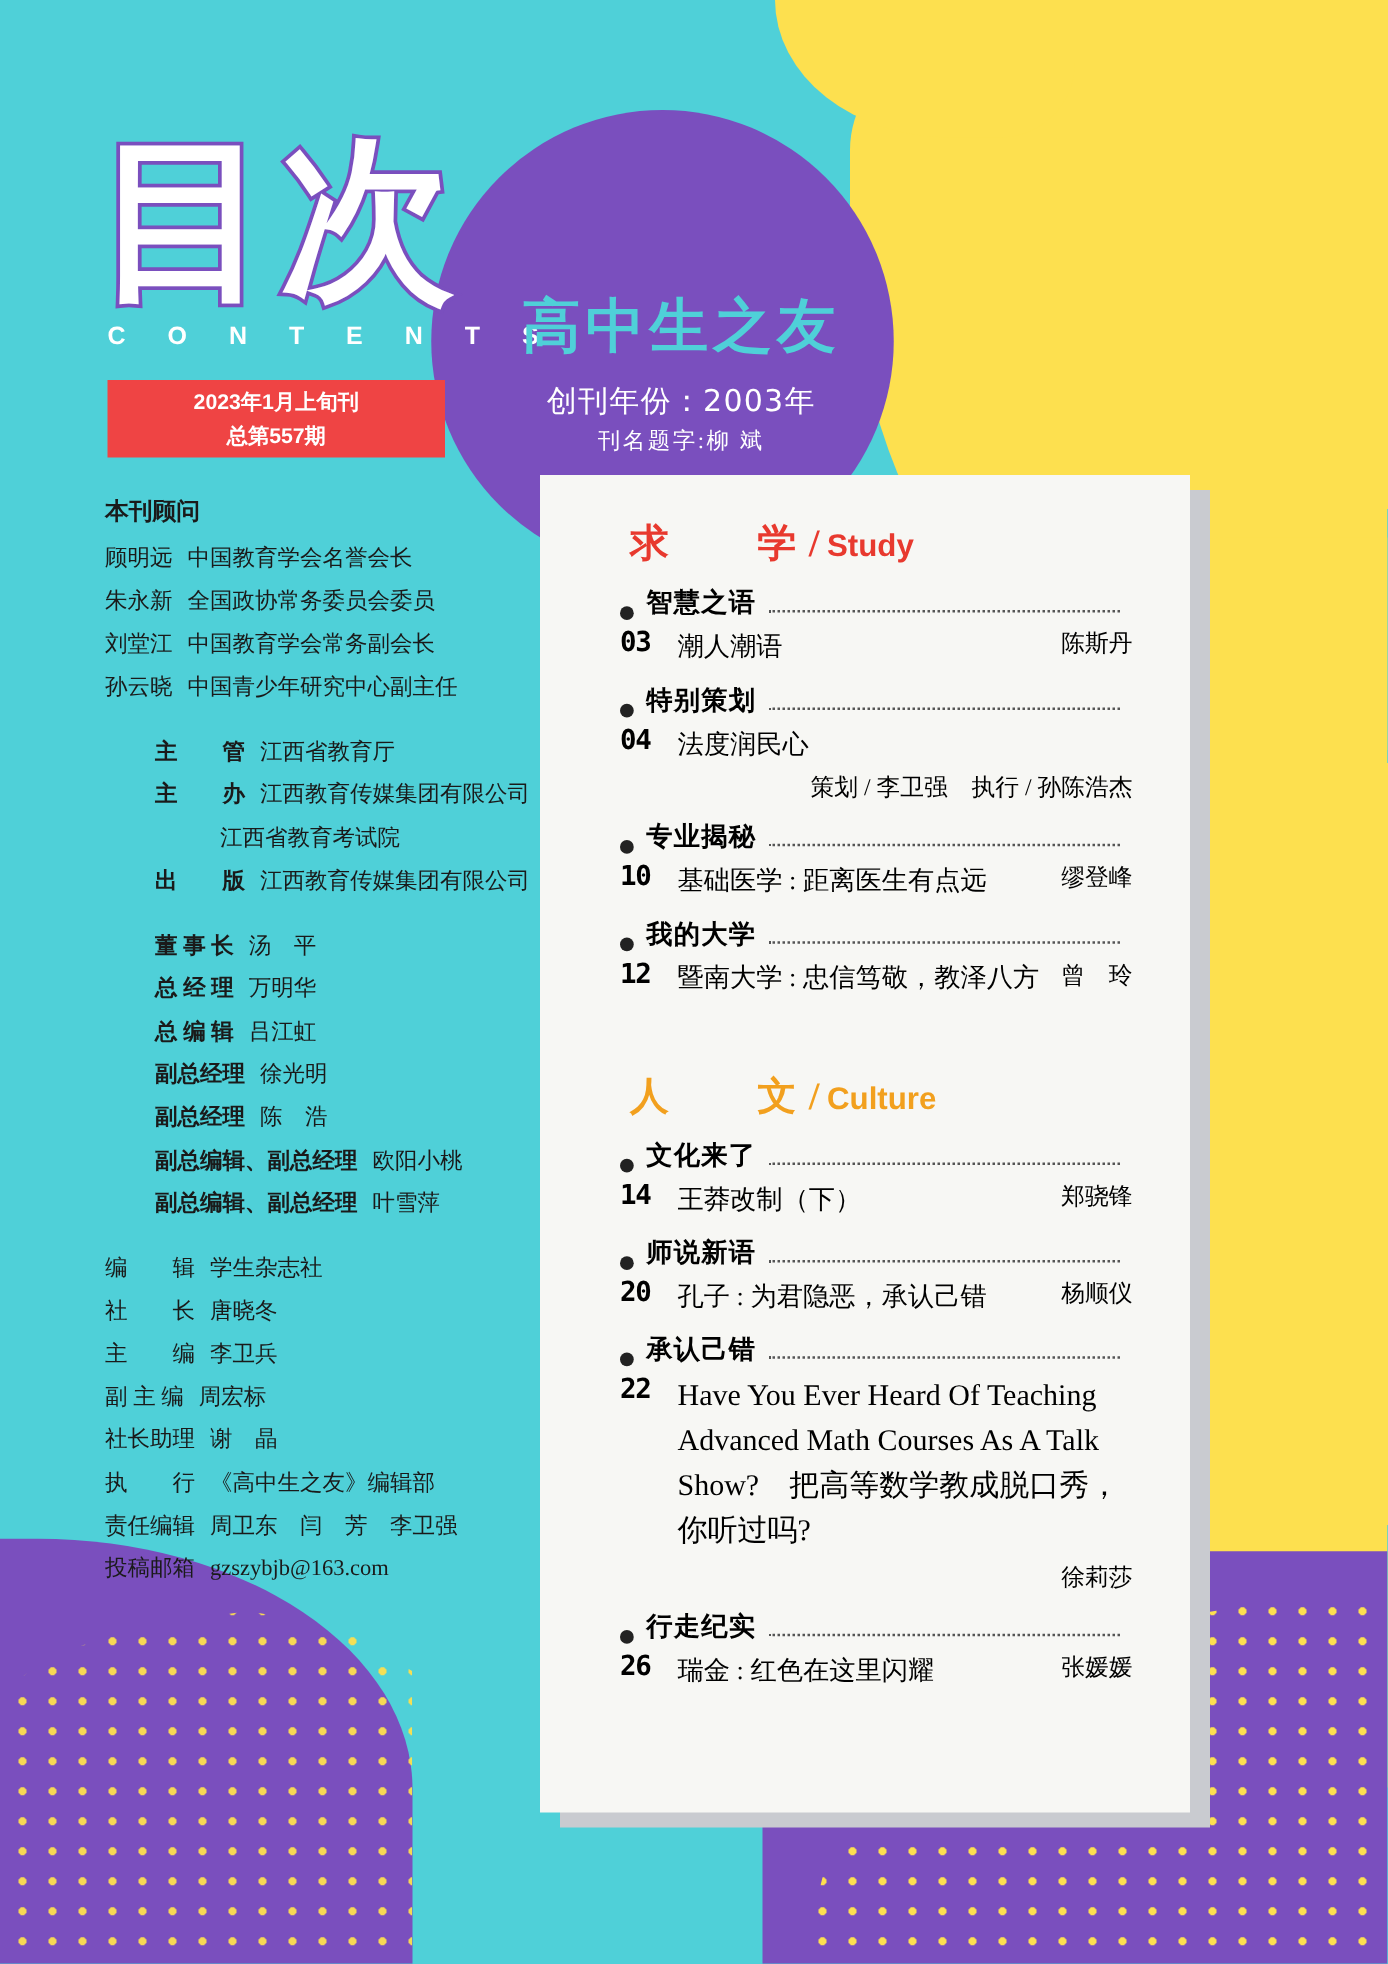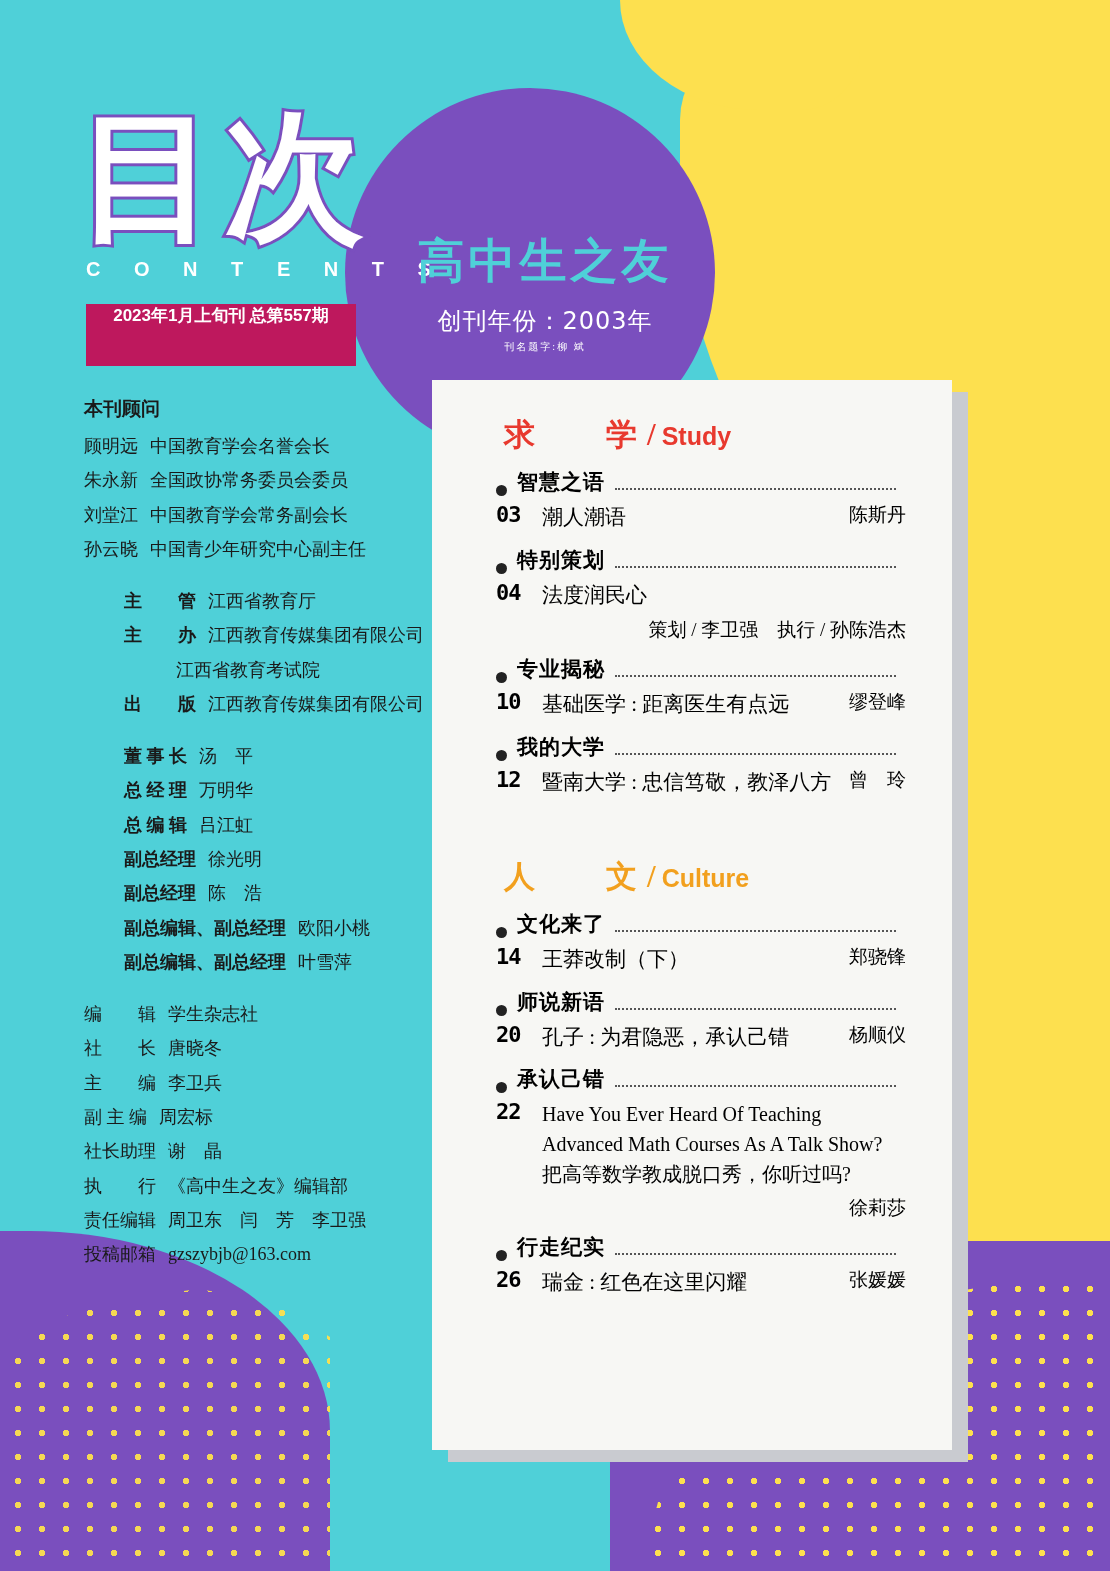--- a/index.html
+++ b/index.html
@@ -62,36 +62,36 @@
     -webkit-text-stroke:6px #7a4fbe;
     paint-order:stroke fill;
     line-height:1.1;
   }
   .contents-word{
     position:absolute;left:86px;top:258px;color:#fff;font-size:20px;
     letter-spacing:14px;font-family:"Liberation Sans", sans-serif;font-weight:bold;
   }
   .issue-box{
     position:absolute;left:86px;top:304px;width:270px;height:62px;
-    background:#be185d;color:#fff;text-align:center;
+    background:#ef4444;color:#fff;text-align:center;
     font-family:"Liberation Sans", sans-serif;font-weight:bold;font-size:17px;
-    display:flex;justify-content:center;gap:4px;
+    display:flex;flex-direction:column;justify-content:center;gap:4px;align-items:center;
   }
   .mag-title{
     position:absolute;left:405px;top:230px;width:280px;text-align:center;
     color:#4fd0d8;font-size:47px;font-weight:bold;letter-spacing:4px;
     font-family:"DejaVu Serif", serif;
   }
   .mag-year{
     position:absolute;left:395px;top:305px;width:300px;text-align:center;
     color:#fff;font-size:24px;font-family:"DejaVu Sans", sans-serif;letter-spacing:1px;
   }
   .mag-cal{
     position:absolute;left:395px;top:340px;width:300px;text-align:center;
-    color:#fff;font-size:10px;letter-spacing:2px;
+    color:#fff;font-size:18px;letter-spacing:2px;
   }
 
   
   .left-info{
     position:absolute;left:84px;top:396px;width:350px;color:#1a1a1a;font-size:18px;
   }
   .left-info .h{font-weight:bold;font-size:19px;margin-bottom:12px;}
   .row{display:flex;margin-bottom:10px;line-height:1.35;}
   .row .k{white-space:pre;flex:0 0 auto;}
   .row .v{margin-left:12px;}
@@ -132,21 +132,21 @@
 
   .entry{
     display:flex;align-items:flex-start;margin:6px 0 6px 64px;width:410px;
   }
   .entry .pg{
     font-family:"DejaVu Sans Mono", monospace;font-size:22px;font-weight:bold;
     flex:0 0 46px;letter-spacing:-1px;
   }
   .entry .tt{font-size:21px;flex:1 1 auto;line-height:1.5;}
   .entry .au{font-size:19px;flex:0 0 auto;margin-left:0;white-space:nowrap;}
-  .entry.en .tt{font-family:"Liberation Serif", serif;font-size:20px;}
+  .entry.en .tt{font-family:"Liberation Serif", serif;font-size:24px;}
   .credit{
     margin:2px 0 6px 64px;width:410px;text-align:right;font-size:19px;padding-right:4px;
   }
   .au-right{
     margin:0 0 4px 64px;width:410px;text-align:right;font-size:19px;padding-right:4px;
   }
 </style>
 </head>
 <body>
 

